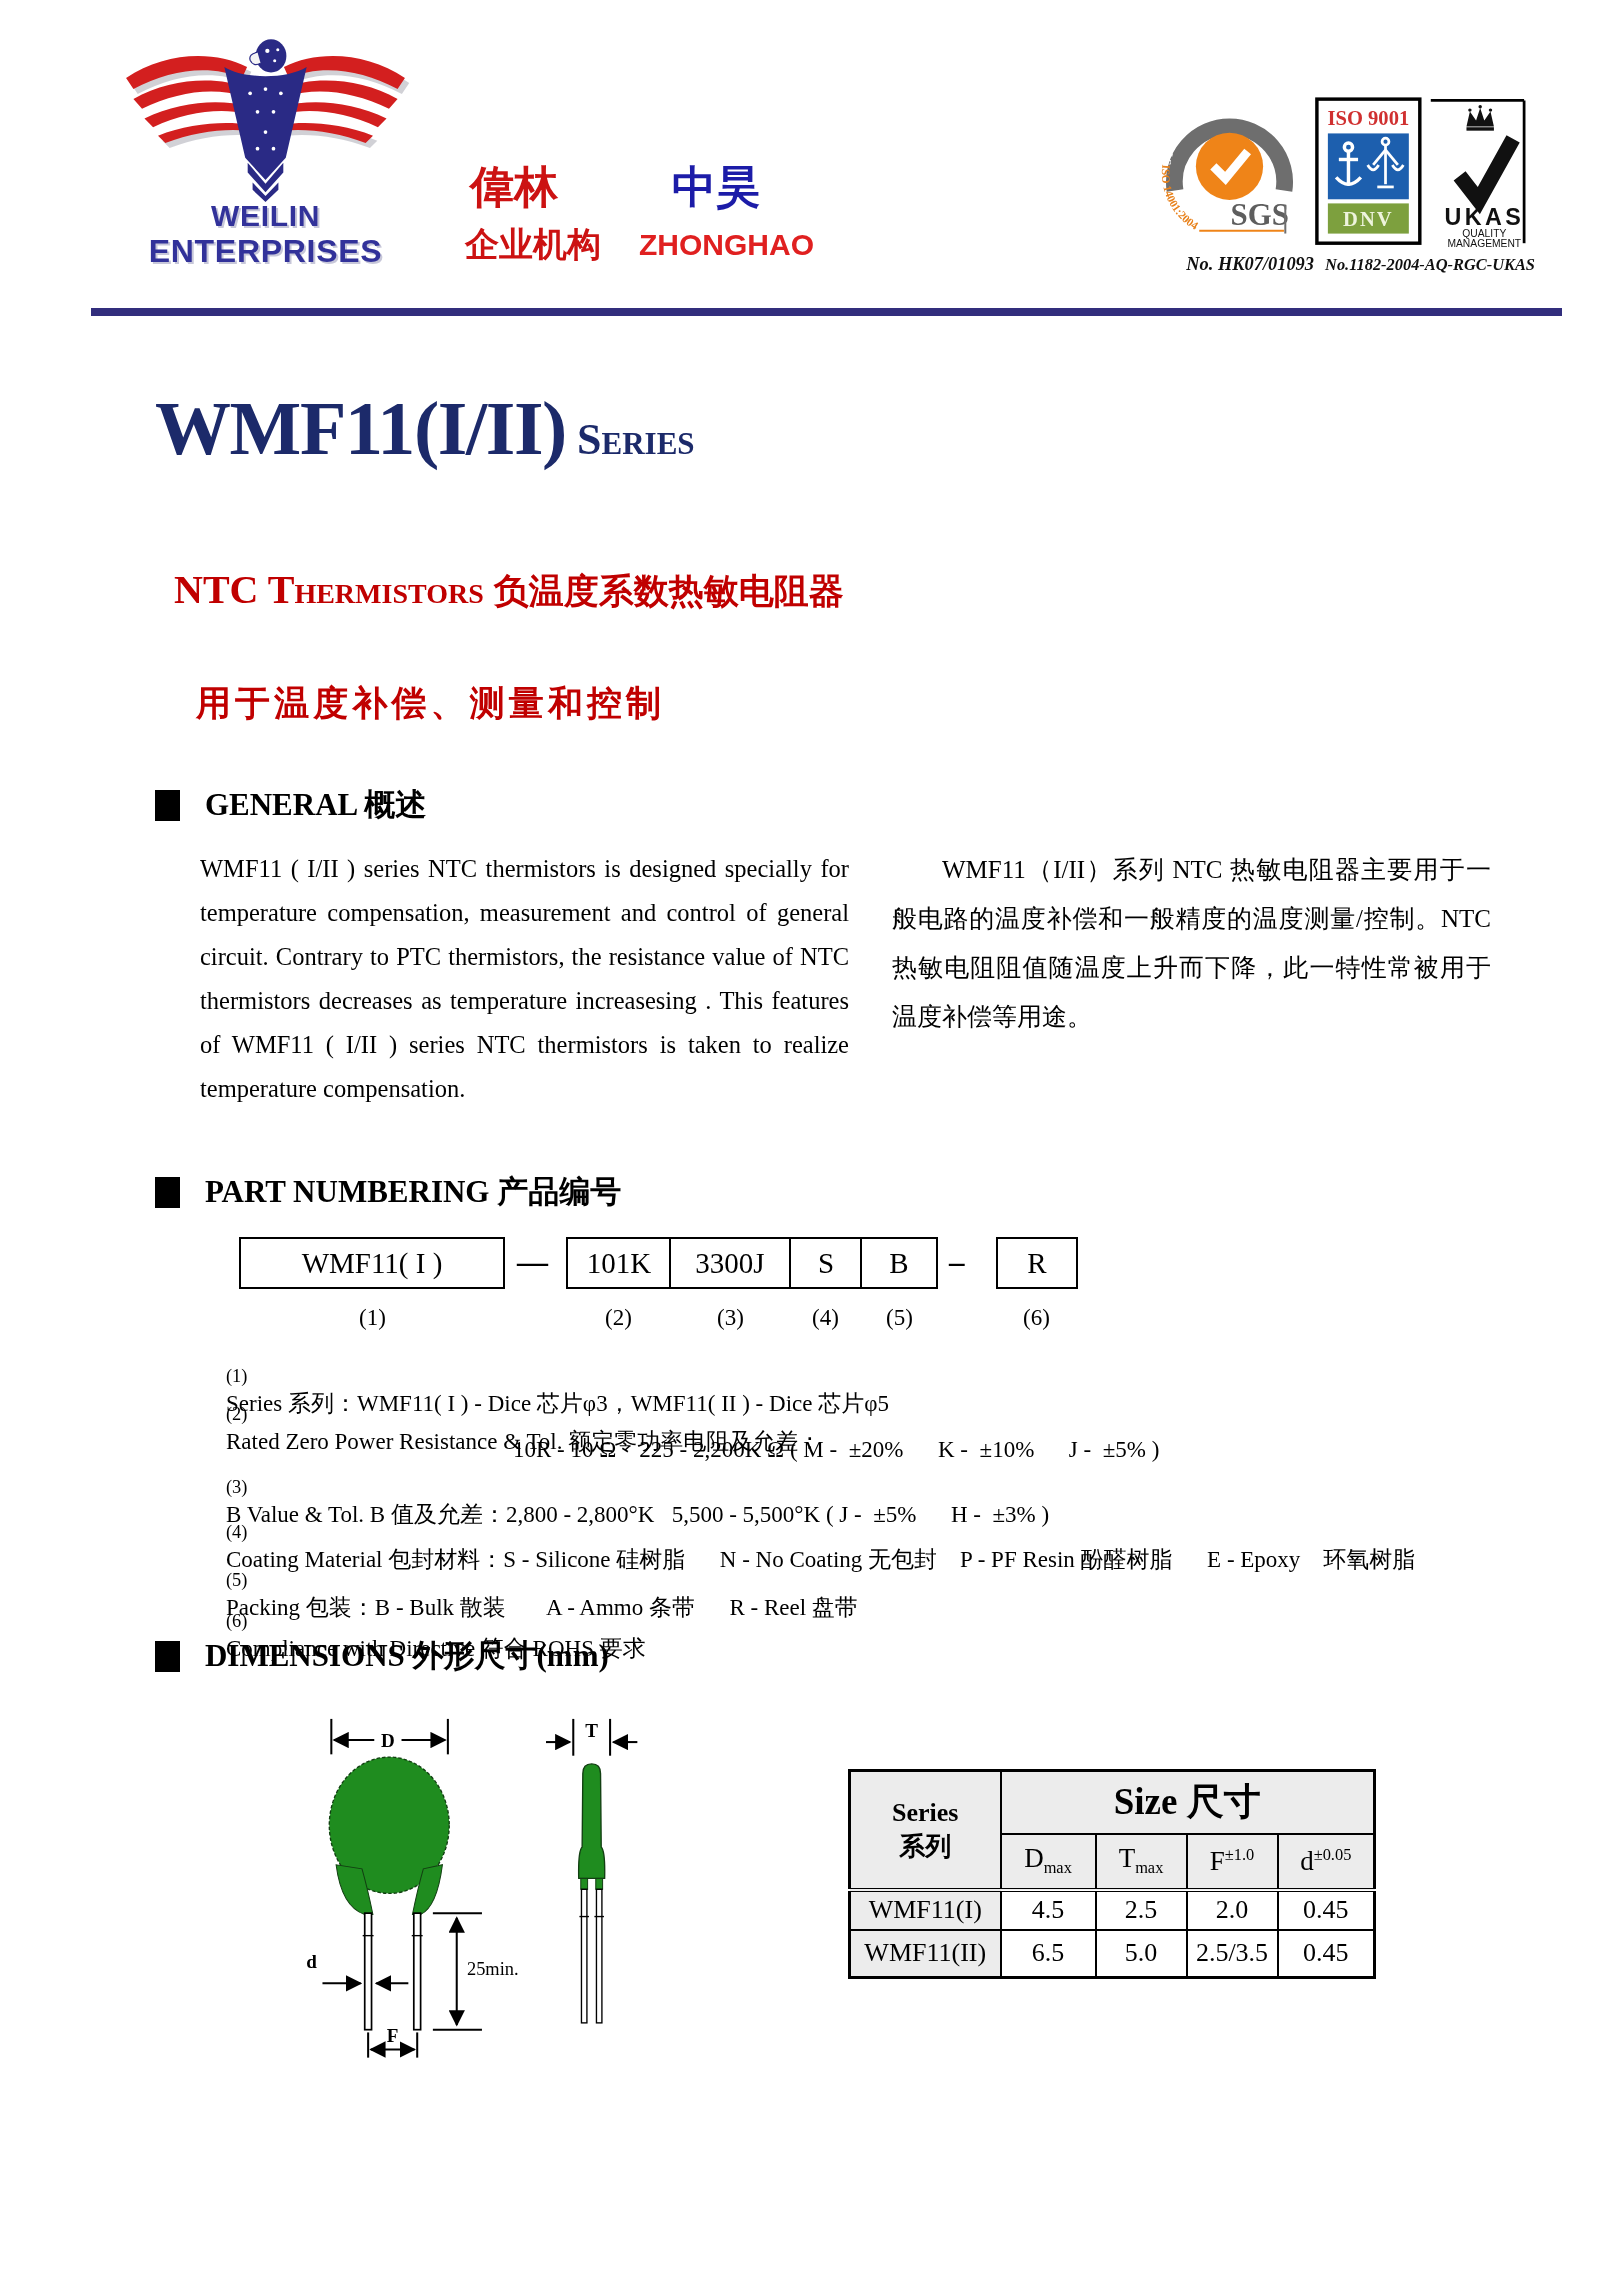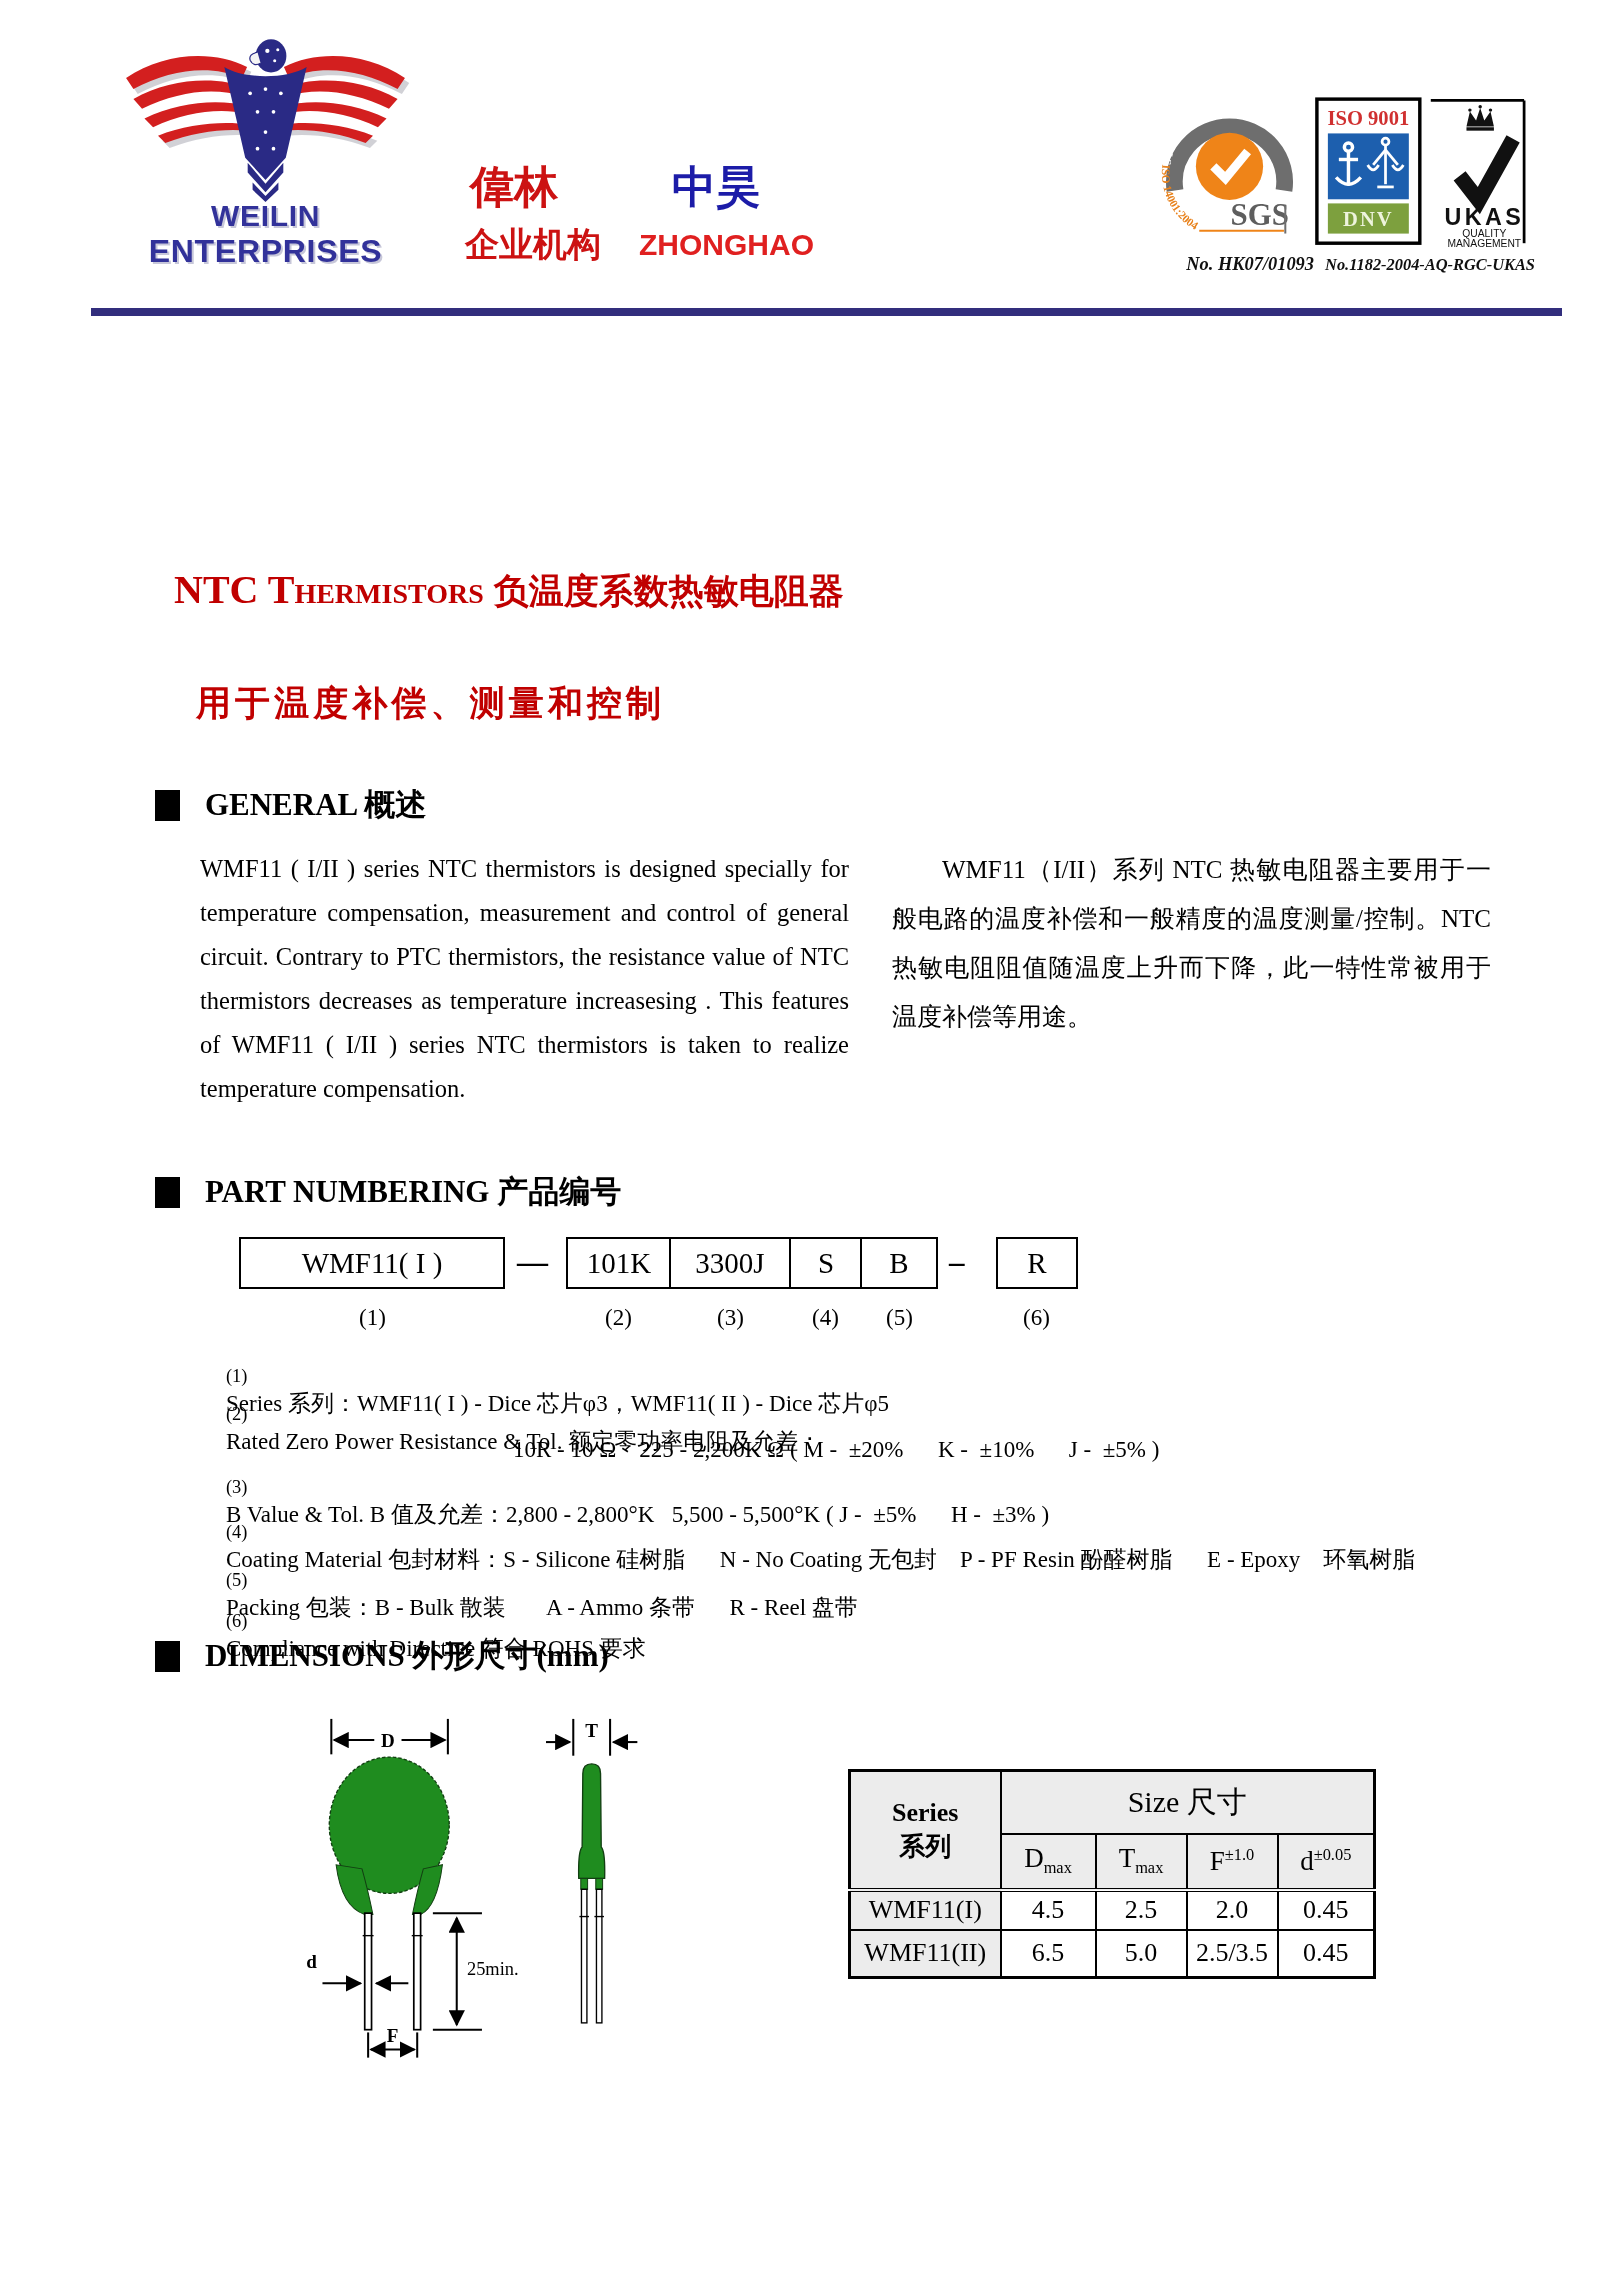--- a/index.html
+++ b/index.html
@@ -44,21 +44,21 @@
   .note{position:absolute;font-size:23px;white-space:pre-wrap;}
   .note .nnum{font-size:18.4px;}
 
   
   table.dim{border-collapse:collapse;table-layout:fixed;}
   table.dim th,table.dim td{border:2px solid #000;text-align:center;vertical-align:middle;padding:0;}
   table.dim{border:3.4px solid #000;}
   table.dim .hd{background:#ececec;}
   table.dim .dbl{border-bottom:4.8px double #000;}
   .th-series{font-weight:bold;font-size:26px;line-height:34px;}
-  .th-size{font-weight:normal;font-size:30px;}
+  .th-size{font-weight:bold;font-size:37px;}
   .th-sub{font-size:27px;font-weight:normal;}
   .th-sub sub{font-size:16.4px;}
   .th-sub sup{font-size:16.4px;}
   td.val{font-size:26px;background:#fff;}
   td.ser{font-size:26px;background:#ececec;}
 
   
   svg text{font-family:"Liberation Serif","DejaVu Serif",serif;}
   .dlab{font-size:28px;font-weight:bold;}
 </style>
@@ -175,20 +175,23 @@
     </g>
     <path d="M212,118 L240,154 L290,64" stroke="#111" stroke-width="22" fill="none"></path>
     <text x="248" y="190" font-size="34" font-weight="bold" fill="#111" text-anchor="middle" letter-spacing="5" class="sans">UKAS</text>
     <text x="248" y="207" font-size="15" fill="#111" text-anchor="middle" class="sans">QUALITY</text>
     <text x="248" y="222" font-size="15" fill="#111" text-anchor="middle" class="sans">MANAGEMENT</text>
   </svg>
   <div class="abs certno" style="left:1310px;top:255px;width:225px;font-size:16.4px">No.1182-2004-AQ-RGC-UKAS</div>
 
   <div class="abs rule" style="left:91px;top:308px;width:1471px;height:7.5px"></div>
 
+  <div class="abs main-title" style="left:155px;top:385px">
+    <span class="big">WMF11(I/II)</span><span class="series">Series</span>
+  </div>
 
   <div class="abs red1" style="left:174px;top:566px">
     <span class="en">NTC Thermistors </span><span class="cn">负温度系数热敏电阻器</span>
   </div>
   <div class="abs red3" style="left:196px;top:680px">用于温度补偿、测量和控制</div>
 
   <div class="abs sec-h" style="left:155px;top:784px">
     <span class="sq"></span>
     <span>GENERAL</span>
     <span class="cn">概述</span>

